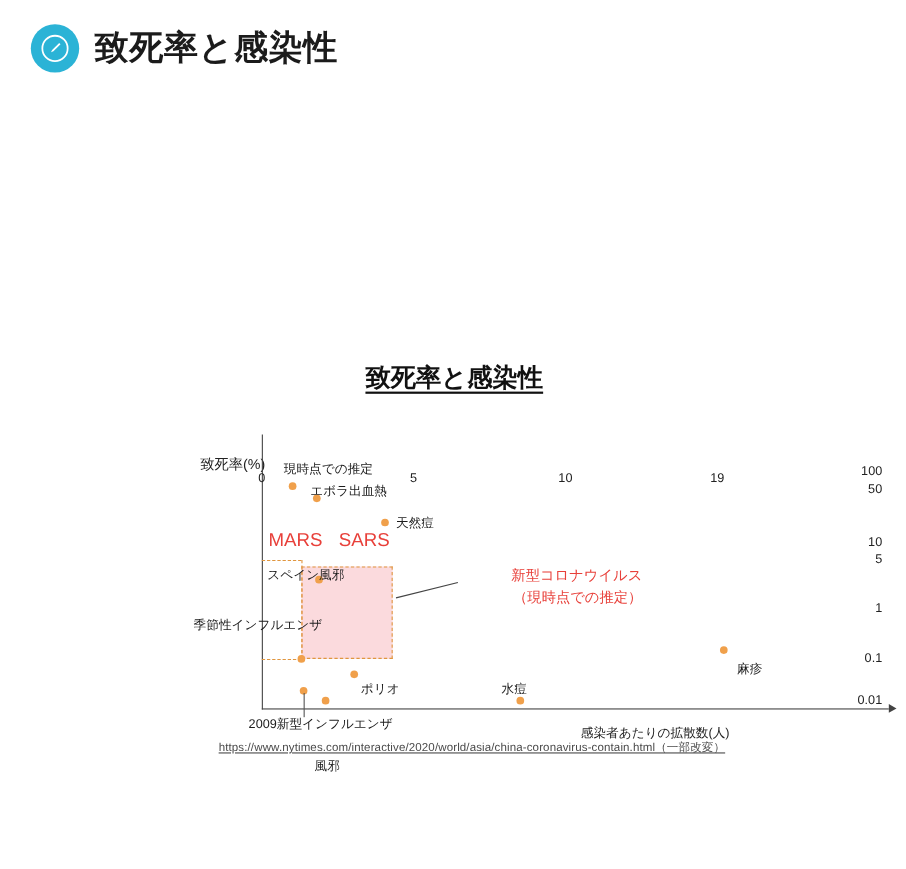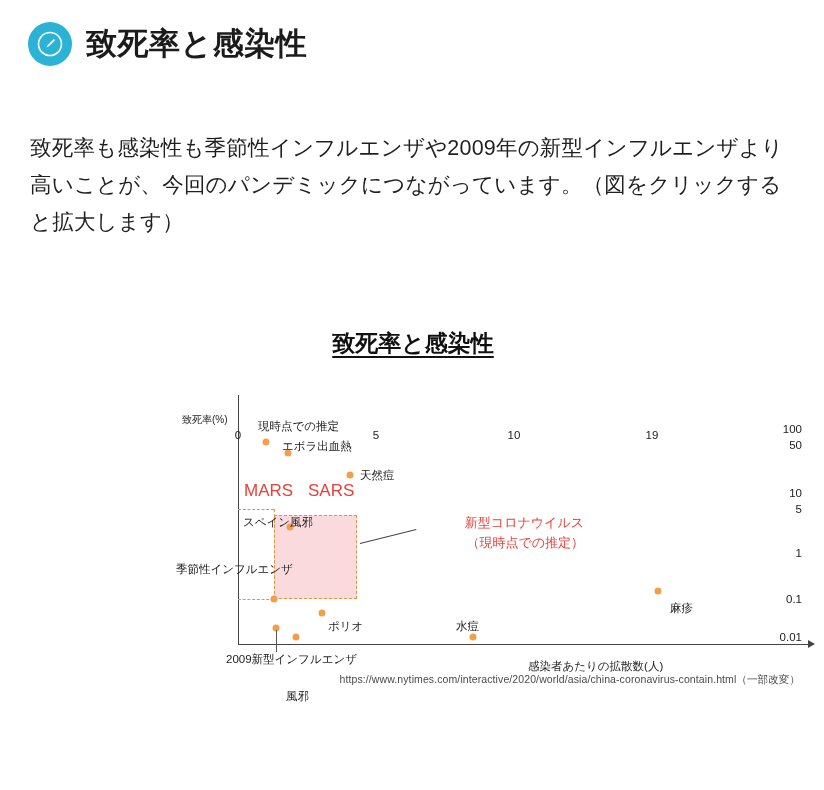--- a/index.html
+++ b/index.html
@@ -106,21 +106,21 @@
     top: 6px;
   }
   .tick-y {
     right: 6px;
     transform: translateY(-50%);
     text-align: right;
   }
 
   .ylabel {
     position: absolute;
-    font-size: 10px;
+    font-size: 13px;
     color: #222;
     white-space: nowrap;
   }
   .xlabel {
     position: absolute;
     font-size: 11.5px;
     color: #222;
     white-space: nowrap;
   }
 
@@ -169,26 +169,27 @@
   }
   .pointer-line {
     position: absolute;
     height: 1px;
     background: #444;
     transform-origin: left center;
   }
 
   .source {
     position: absolute;
-    left: 4px; top: 300px;
+    left: 16px; top: 300px;
     width: 766px;
-    text-align: right;
+    text-align: center;
     font-size: 10.5px;
     color: #4a4a4a;
     letter-spacing: 0.1px;
+    text-decoration: underline;
   }
 
   .caption {
     position: absolute;
     left: 110px; top: 725px;
     font-size: 27px;
     color: #1f1f1f;
     letter-spacing: 1px;
   }
 </style>
@@ -200,21 +201,20 @@
   <div class="header">
     <div class="header-icon">
       <svg width="26" height="26" viewBox="0 0 26 26" aria-hidden="true">
         <circle cx="13" cy="13" r="11.5" fill="none" stroke="#ffffff" stroke-width="1.6"></circle>
         <path d="M16.8 8.0 L18.0 9.2 L11.6 15.6 L9.4 16.6 L10.4 14.4 Z" fill="#ffffff"></path>
       </svg>
     </div>
     <div class="header-title">致死率と感染性</div>
   </div>
 
-  <div class="paragraph">致死率も感染性も季節性インフルエンザや2009年の新型インフルエンザより高いことが、今回のパンデミックにつながっています。（図をクリックすると拡大します）</div>
 
   <div class="figure">
     <div class="figure-title">致死率と感染性</div>
 
     <div class="plot-wrap">
 
       <div class="ylabel" style="left:152px; top:40px;">致死率(%)</div>
 
       <div class="axes">
         <div class="axis-y"></div>

